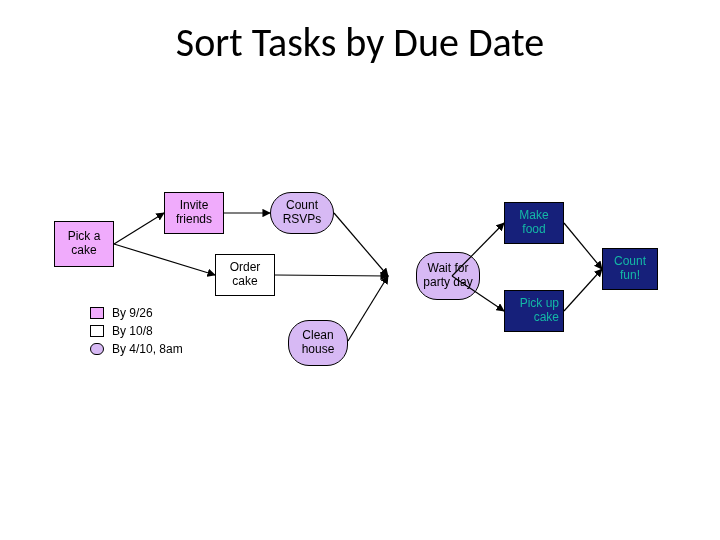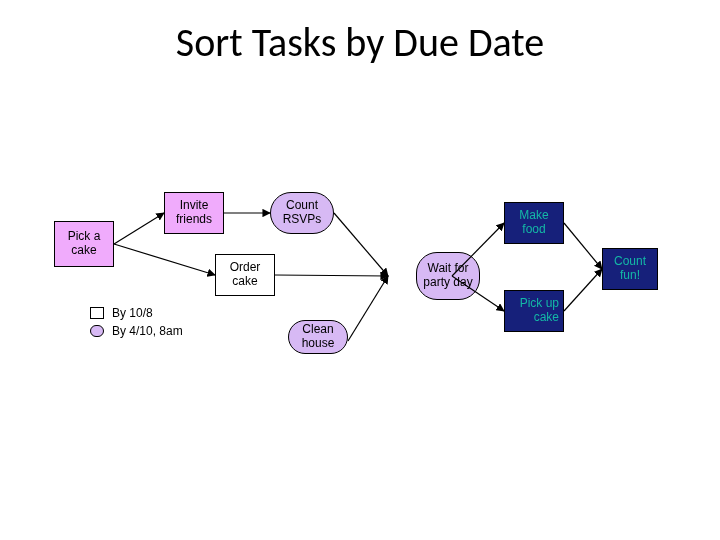--- a/index.html
+++ b/index.html
@@ -63,27 +63,31 @@
 </style>
 </head>
 <body>
 
 <div class="title">Sort Tasks by Due Date</div>
 
 <div class="node yellow" id="n-pick_time" style="left: 54px; top: 221px; width: 60px; height: 46px;">Pick a cake</div>
 <div class="node yellow" id="n-invite" style="left: 164px; top: 192px; width: 60px; height: 42px;">Invite friends</div>
 <div class="node white" id="n-order_cake" style="left: 215px; top: 254px; width: 60px; height: 42px;">Order cake</div>
 <div class="node lilac" id="n-count_rsvps" style="left: 270px; top: 192px; width: 64px; height: 42px;">Count RSVPs</div>
-<div class="node lilac" id="n-clean" style="left: 288px; top: 320px; width: 60px; height: 34px;">Clean house</div>
+<div class="node lilac" id="n-clean" style="left: 288px; top: 320px; width: 60px; height: 46px;">Clean house</div>
 <div class="node lilac" id="n-wait" style="left: 380px; top: 252px; width: 64px; height: 48px; margin-left: 36px;">Wait for party day</div>
 <div class="node navy" id="n-make_food" style="left: 504px; top: 202px; width: 60px; height: 42px;">Make food</div>
 <div class="node navy" id="n-pick_up" style="left: 504px; top: 290px; width: 60px; height: 42px; text-align: right;">Pick up cake</div>
 <div class="node navy" id="n-have_fun" style="left: 602px; top: 248px; width: 56px; height: 42px;">Count fun!</div>
 
 <div class="legend" id="legend" style="left: 90px; top: 304px;">
+    <div class="legend-row">
+      <div class="swatch yellow"></div>
+      <span>By 9/26</span>
+    </div>
     <div class="legend-row">
       <div class="swatch white"></div>
       <span>By 10/8</span>
     </div>
     <div class="legend-row">
       <div class="swatch lilac"></div>
       <span>By 4/10, 8am</span>
     </div>
   </div>
 

